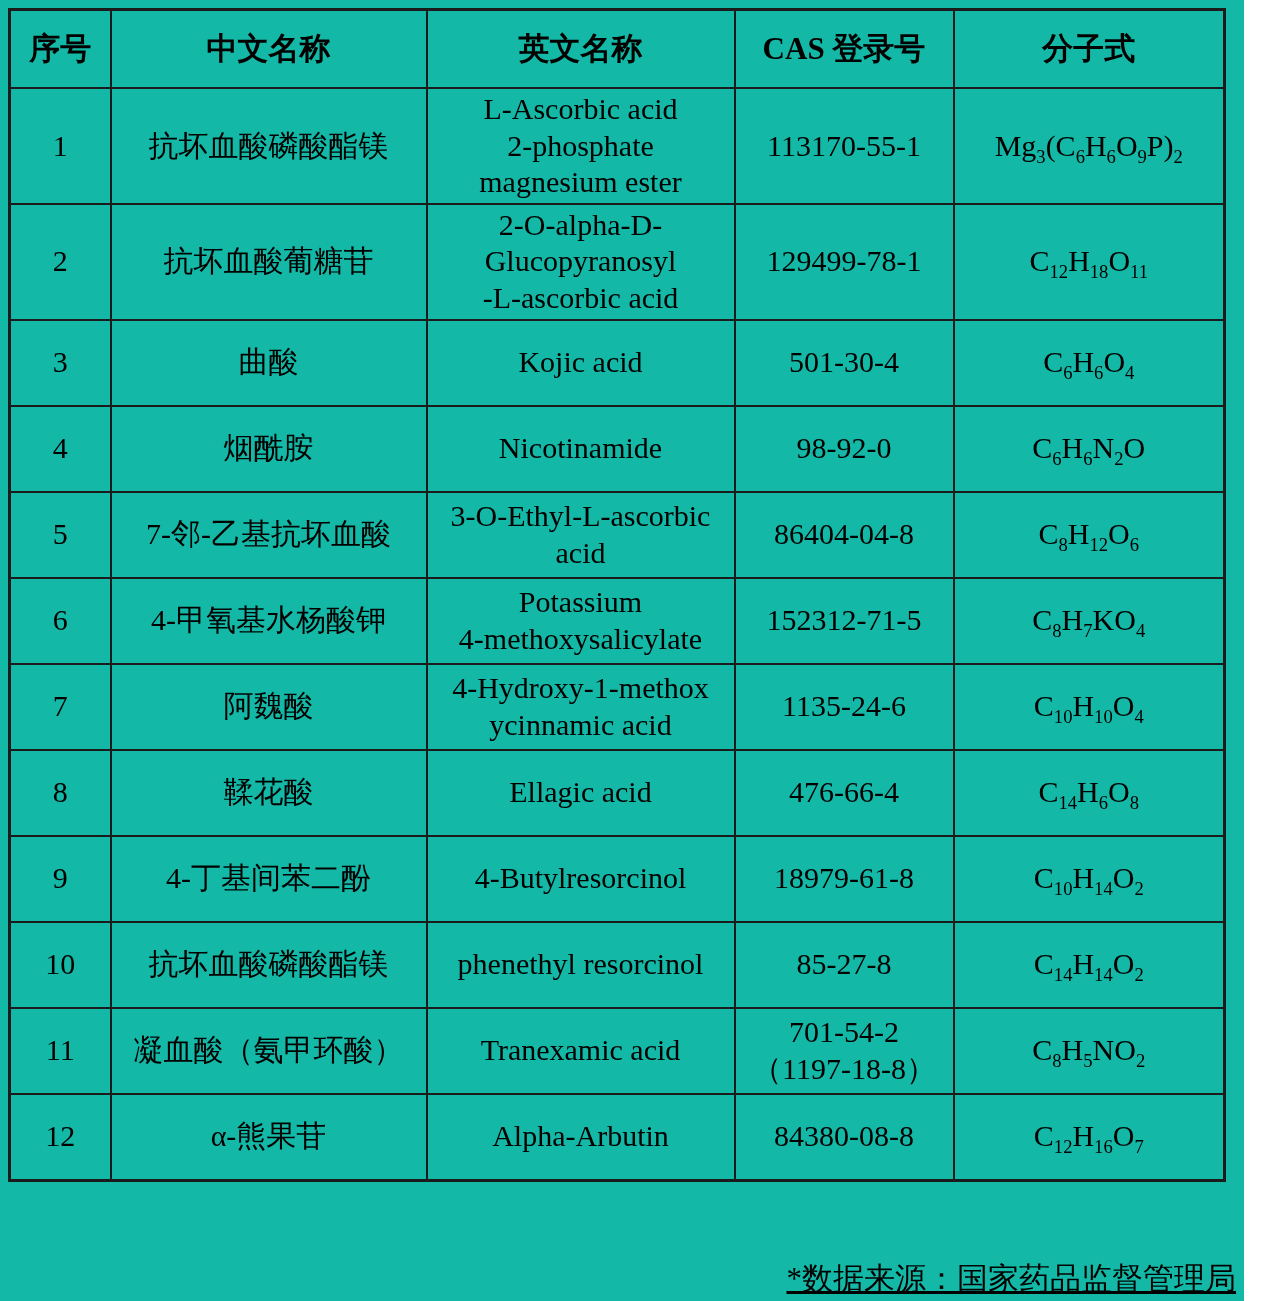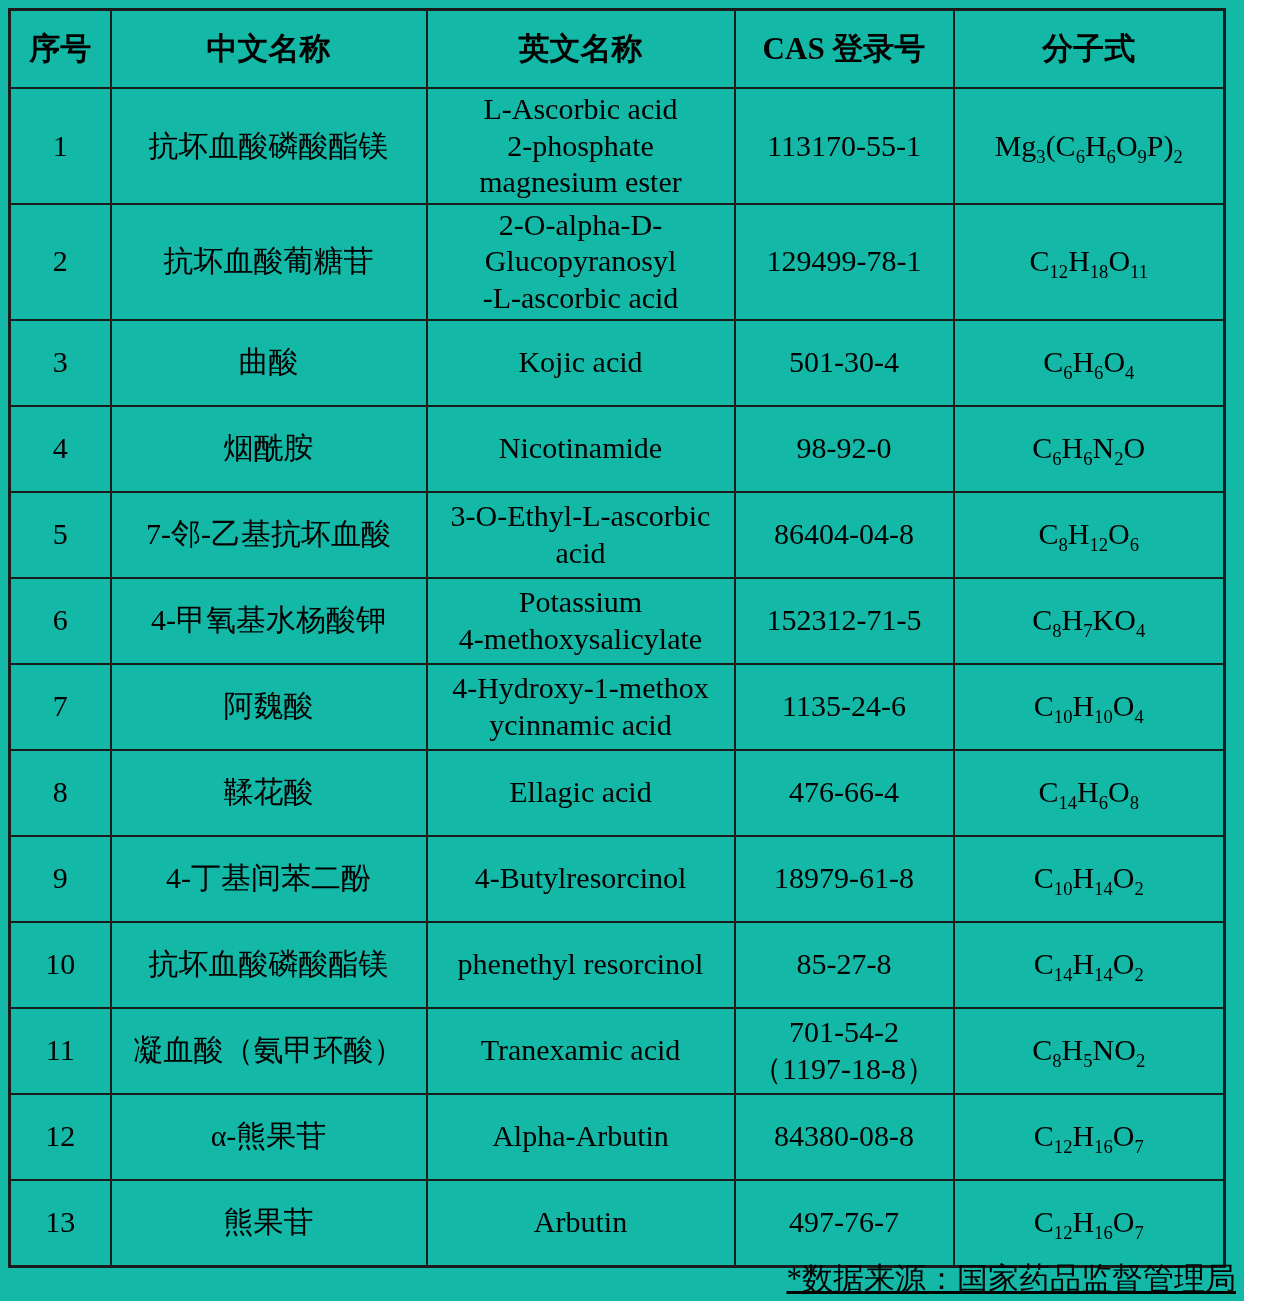--- a/index.html
+++ b/index.html
@@ -173,24 +173,17 @@
 （1197-18-8）</td>
         <td class="cell-formula">C<sub>8</sub>H<sub>5</sub>NO<sub>2</sub></td>
       </tr>
       <tr class="r-std">
         <td>12</td>
         <td>α-熊果苷</td>
         <td class="cell-en">Alpha-Arbutin</td>
         <td class="cell-cas">84380-08-8</td>
         <td class="cell-formula">C<sub>12</sub>H<sub>16</sub>O<sub>7</sub></td>
       </tr>
-      <tr class="r-std">
-        <td>13</td>
-        <td>熊果苷</td>
-        <td class="cell-en">Arbutin</td>
-        <td class="cell-cas">497-76-7</td>
-        <td class="cell-formula">C<sub>12</sub>H<sub>16</sub>O<sub>7</sub></td>
-      </tr>
     </tbody>
   </table>
 
   <div class="footnote">*数据来源：国家药品监督管理局</div>
 </div>
 
 </body></html>

